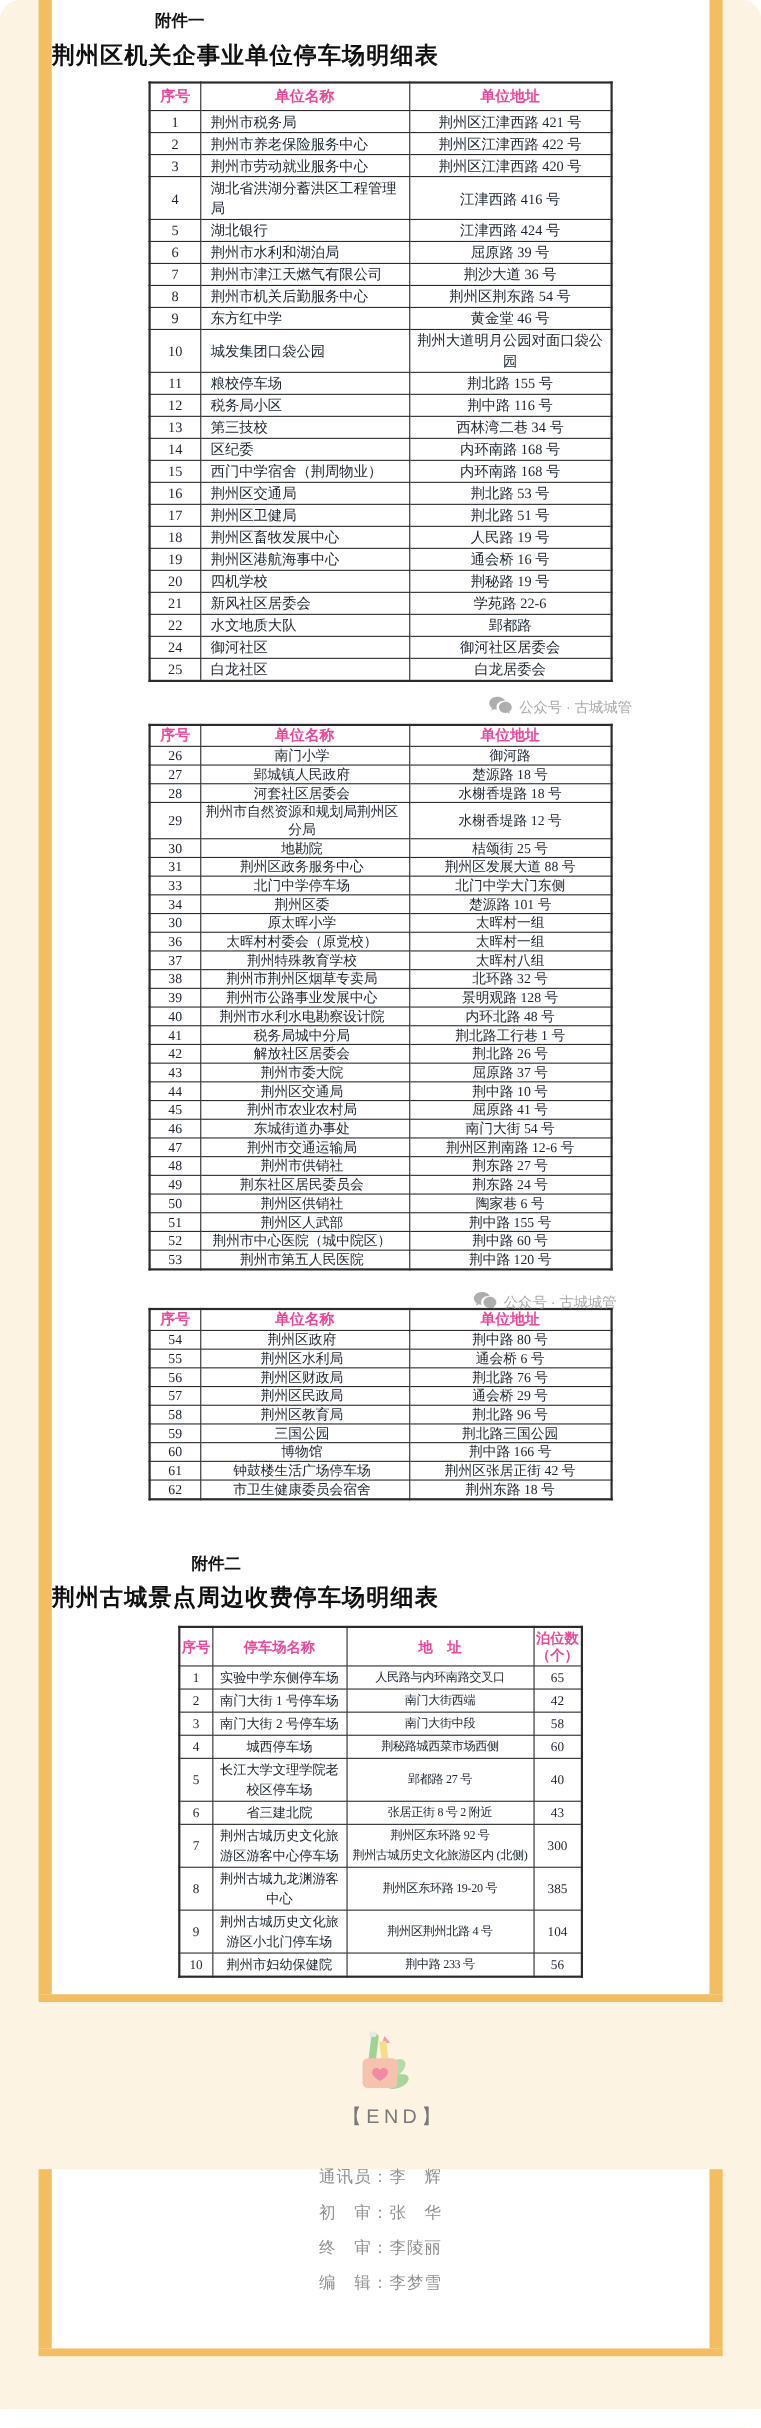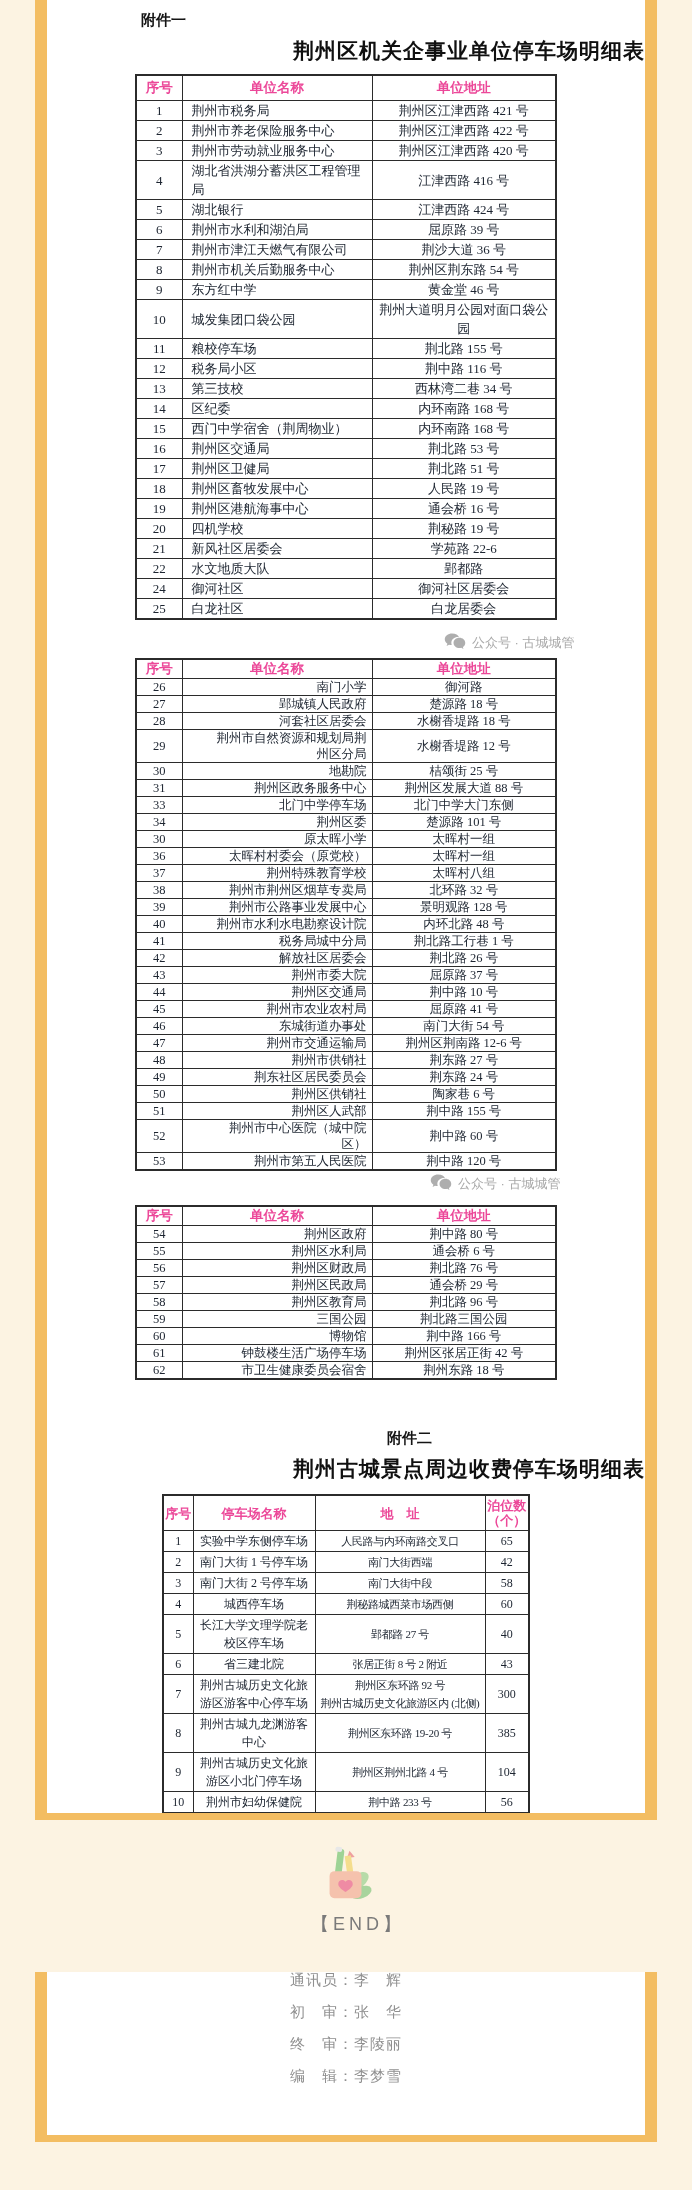--- a/index.html
+++ b/index.html
@@ -1,53 +1,53 @@
 <!DOCTYPE html>
 <html><head>
 <meta charset="utf-8">
 <style>
   html,body{margin:0;padding:0;background:#ffffff;}
   .page{position:relative;width:692px;height:2207px;margin:0 auto;background:#fcf3e2;overflow:hidden;
-        font-family:"Liberation Serif",serif;}
+        font-family:"Liberation Serif",serif;border-radius:18px;}
   
   .card{position:absolute;left:35px;width:598px;background:#ffffff;
         border-left:12px solid #f3bd62;border-right:12px solid #f3bd62;box-sizing:content-box;}
   .card1{top:0;height:1813px;overflow:hidden;}
   .card2{top:1972px;height:163px;}
   .hbar{position:absolute;left:35px;width:622px;height:7px;background:#f3bd62;}
   .bar1{top:1813px;}
   .bar2{top:2135px;}
   .white-strip{position:absolute;left:0;top:2190px;width:692px;height:17px;background:#ffffff;}
 
   .attach-label{font-family:"Liberation Sans",sans-serif;font-weight:bold;font-size:15px;color:#141414;line-height:20px;}
   .attach1{margin:10px 0 0 94px;}
-  .attach2{margin:48px 0 0 127px;text-align:center;}
+  .attach2{margin:48px 0 0 127px;}
   .doc-title{font-family:"Liberation Sans",sans-serif;font-weight:bold;font-size:21px;color:#101010;
-             text-align:right;line-height:30px;margin-top:6px;letter-spacing:1px;padding-left:20px;}
+             text-align:left;line-height:30px;margin-top:6px;letter-spacing:1px;}
 
   table.doc-table{border-collapse:collapse;margin-left:auto;margin-right:auto;table-layout:fixed;
                   color:#1c2430;border:2px solid #2b2b2b;}
   .doc-table th,.doc-table td{border:1px solid #2b2b2b;text-align:center;word-break:break-all;white-space:pre-line;}
   .doc-table th{font-family:"Liberation Sans",sans-serif;font-size:13.5px;font-weight:bold;color:#ec4899;
                 line-height:18px;padding:3px 2px;}
   .doc-table td{font-size:13px;}
 
   .t1{width:420px;margin-top:8px;}
   .t1 col.c-no{width:46px;} .t1 col.c-name{width:190px;} .t1 col.c-addr{width:184px;}
   .t1 td{line-height:19px;padding:0 6px;}
   .t1 td:nth-child(2){text-align:left;padding-left:9px;}
 
   .t2,.t3{width:420px;}
   .t2{margin-top:38px;} .t3{margin-top:34px;}
   .t2 col.c-no,.t3 col.c-no{width:46px;}
   .t2 col.c-name,.t3 col.c-name{width:190px;}
   .t2 col.c-addr,.t3 col.c-addr{width:184px;}
   .t2 th,.t3 th{line-height:14px;padding:2px;}
   .t2 td,.t3 td{line-height:16px;padding:0 5px;font-size:12.5px;}
-  .t2 td:nth-child(2),.t3 td:nth-child(2){text-align:right;padding-left:24px;}
+  .t2 td:nth-child(2),.t3 td:nth-child(2){text-align:center;padding-left:0;}
 
   .t4{width:366px;margin-top:10px;}
   .t4 col.c-no{width:30px;} .t4 col.c-name{width:122px;} .t4 col.c-addr{width:170px;} .t4 col.c-spots{width:44px;}
   .t4 th{line-height:15px;padding:2px 1px;font-size:13px;}
   .t4 td{line-height:18px;padding:1px 1px;font-size:12px;}
   .t4 td:nth-child(3){font-size:11px;letter-spacing:-0.3px;}
 
   .watermark{position:absolute;display:flex;align-items:center;gap:6px;z-index:6;
              font-family:"Liberation Sans",sans-serif;font-size:13px;color:#9c9c9c;opacity:.88;white-space:nowrap;}
   .wm1{left:444px;top:632px;}

